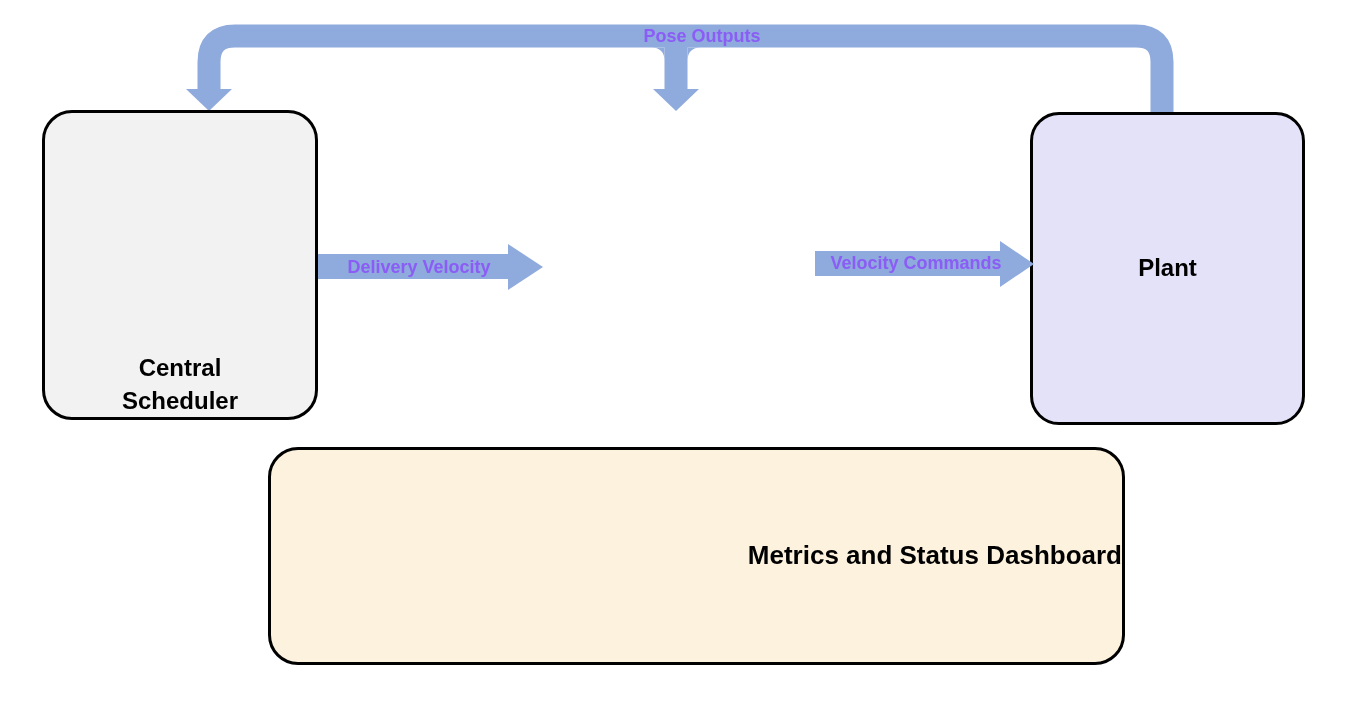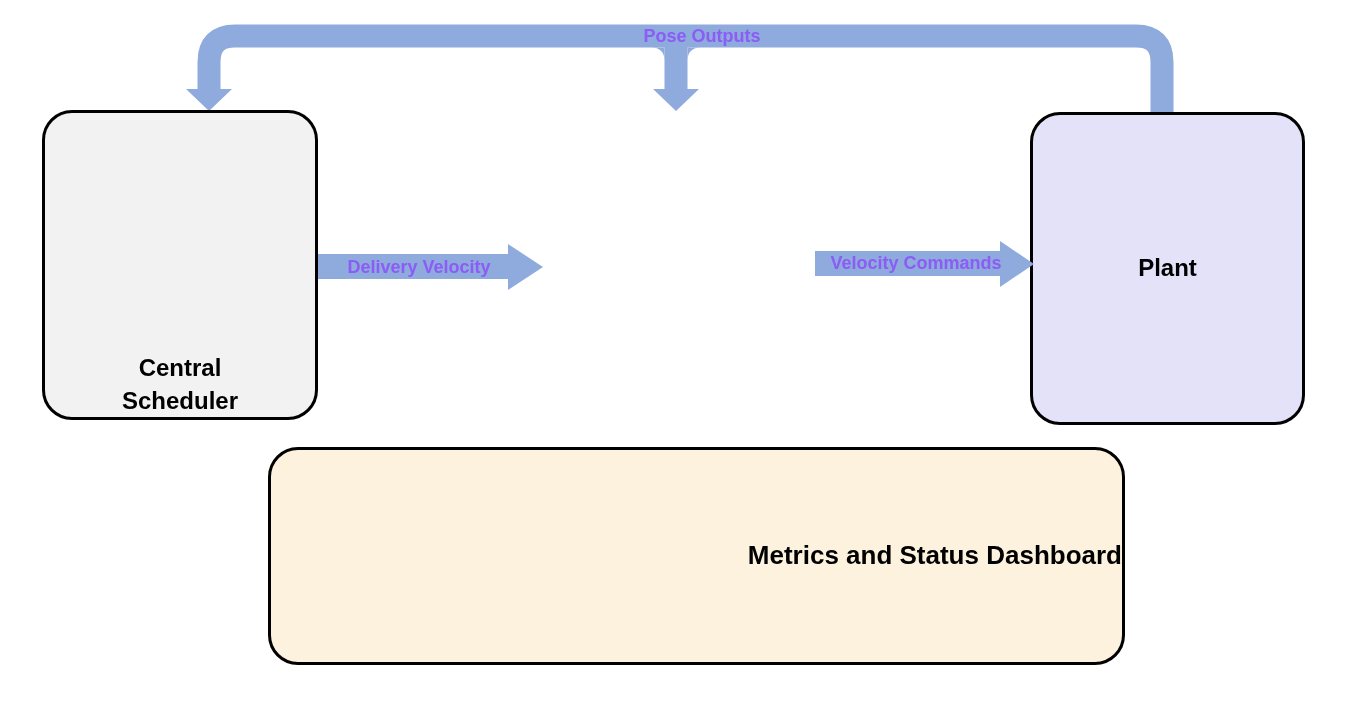--- a/index.html
+++ b/index.html
@@ -78,21 +78,21 @@
     <polygon class="arrow-fill" points="186,89 232,89 209,111"></polygon>
     <polygon class="arrow-fill" points="653,89 699,89 676,111"></polygon>
   </svg>
 
   <div class="node node-scheduler" style="background-color: rgb(242, 242, 242); align-items: flex-end;">
     <div class="node-label">Central
 Scheduler</div>
   </div>
 
 
-  <div class="node node-plant" style="background-color: rgb(227, 226, 248);">
+  <div class="node node-plant" style="background-color: rgb(227, 226, 248); border-radius: 29px;">
     <div class="node-label">Plant</div>
   </div>
 
   <div class="node node-dashboard" style="background-color: rgb(252, 242, 221); justify-content: flex-end;">
     <div class="node-label">Metrics and Status Dashboard</div>
   </div>
 
   <svg class="layer layer-commands" viewBox="0 0 1353 723">
     <g>
       <rect class="arrow-fill" x="318" y="254" width="193" height="25"></rect>

